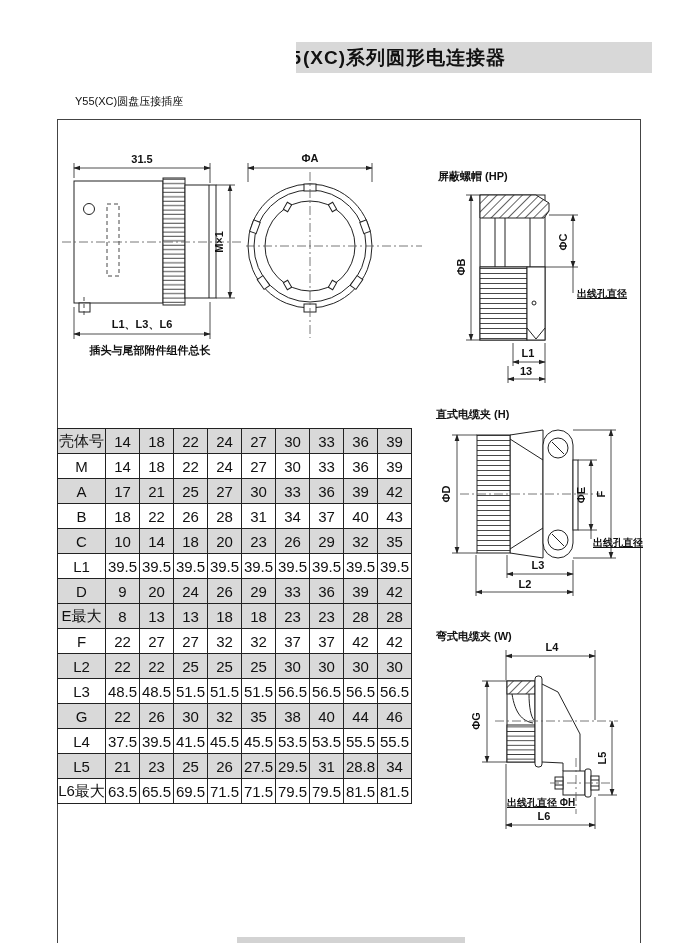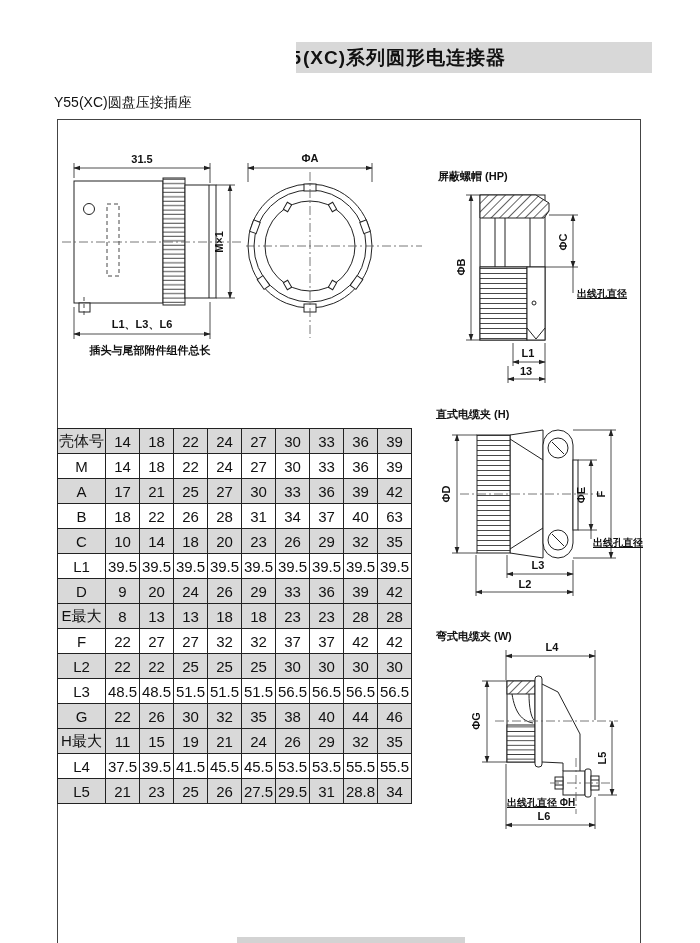--- a/index.html
+++ b/index.html
@@ -9,21 +9,21 @@
   }
   .header-bar {
     position:absolute; left:296px; top:42px; width:356px; height:31px;
     background:#d8d8d8; display:flex; align-items:center; overflow:hidden;
   }
   .title { font-size:19px; font-weight:bold; letter-spacing:1px; white-space:nowrap; }
   .title-frag {
     display:inline-block; width:5px; overflow:hidden; direction:rtl;
     font-size:19px; font-weight:bold; margin-right:2px;
   }
-  .subtitle { position:absolute; left:54px; top:94px; font-size:14px; }
+  .subtitle { position:absolute; left:75px; top:94px; font-size:11px; }
   .frame {
     position:absolute; left:57px; top:119px; width:584px; height:824px;
     border:1px solid #444; border-bottom:none; box-sizing:border-box;
   }
   table.spec {
     position:absolute; left:57px; top:428px; border-collapse:collapse;
     table-layout:fixed; font-size:15px;
   }
   table.spec td {
     border:1px solid #222; width:33px; height:24px; text-align:center;
@@ -360,21 +360,21 @@
         <tr>
           <td class="lbl">B</td>
           <td>18</td>
           <td>22</td>
           <td>26</td>
           <td>28</td>
           <td>31</td>
           <td>34</td>
           <td>37</td>
           <td>40</td>
-          <td>63</td>
+          <td>43</td>
         </tr>
         <tr class="g">
           <td class="lbl">C</td>
           <td>10</td>
           <td>14</td>
           <td>18</td>
           <td>20</td>
           <td>23</td>
           <td>26</td>
           <td>29</td>
@@ -458,32 +458,20 @@
           <td>22</td>
           <td>26</td>
           <td>30</td>
           <td>32</td>
           <td>35</td>
           <td>38</td>
           <td>40</td>
           <td>44</td>
           <td>46</td>
         </tr>
-        <tr class="g">
-          <td class="lbl">H最大</td>
-          <td>11</td>
-          <td>15</td>
-          <td>19</td>
-          <td>21</td>
-          <td>24</td>
-          <td>26</td>
-          <td>29</td>
-          <td>32</td>
-          <td>35</td>
-        </tr>
         <tr>
           <td class="lbl">L4</td>
           <td>37.5</td>
           <td>39.5</td>
           <td>41.5</td>
           <td>45.5</td>
           <td>45.5</td>
           <td>53.5</td>
           <td>53.5</td>
           <td>55.5</td>
@@ -494,18 +482,30 @@
           <td>21</td>
           <td>23</td>
           <td>25</td>
           <td>26</td>
           <td>27.5</td>
           <td>29.5</td>
           <td>31</td>
           <td>28.8</td>
           <td>34</td>
         </tr>
+        <tr>
+          <td class="lbl">L6最大</td>
+          <td>63.5</td>
+          <td>65.5</td>
+          <td>69.5</td>
+          <td>71.5</td>
+          <td>71.5</td>
+          <td>79.5</td>
+          <td>79.5</td>
+          <td>81.5</td>
+          <td>81.5</td>
+        </tr>
       </tbody>
   </table>
 
   <div class="footer-strip"></div>
 
 </div>
 
 </body></html>

